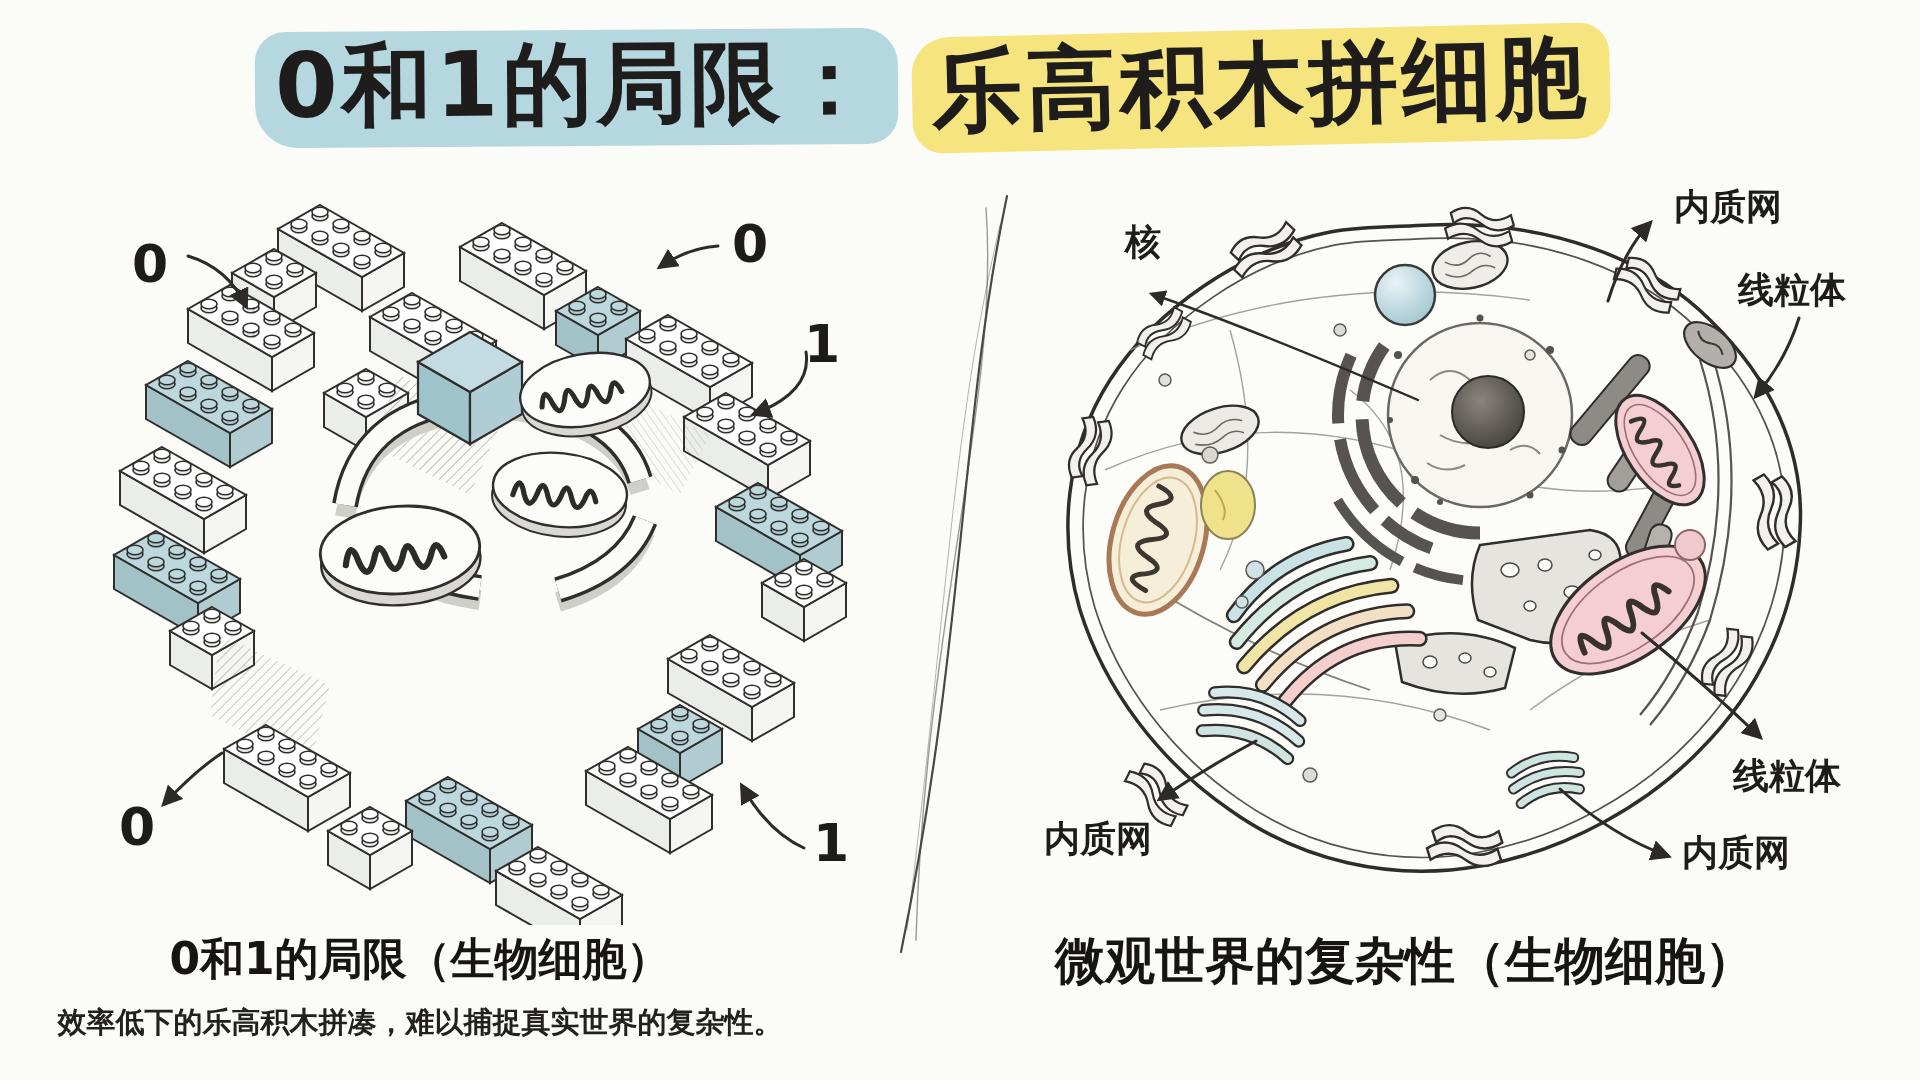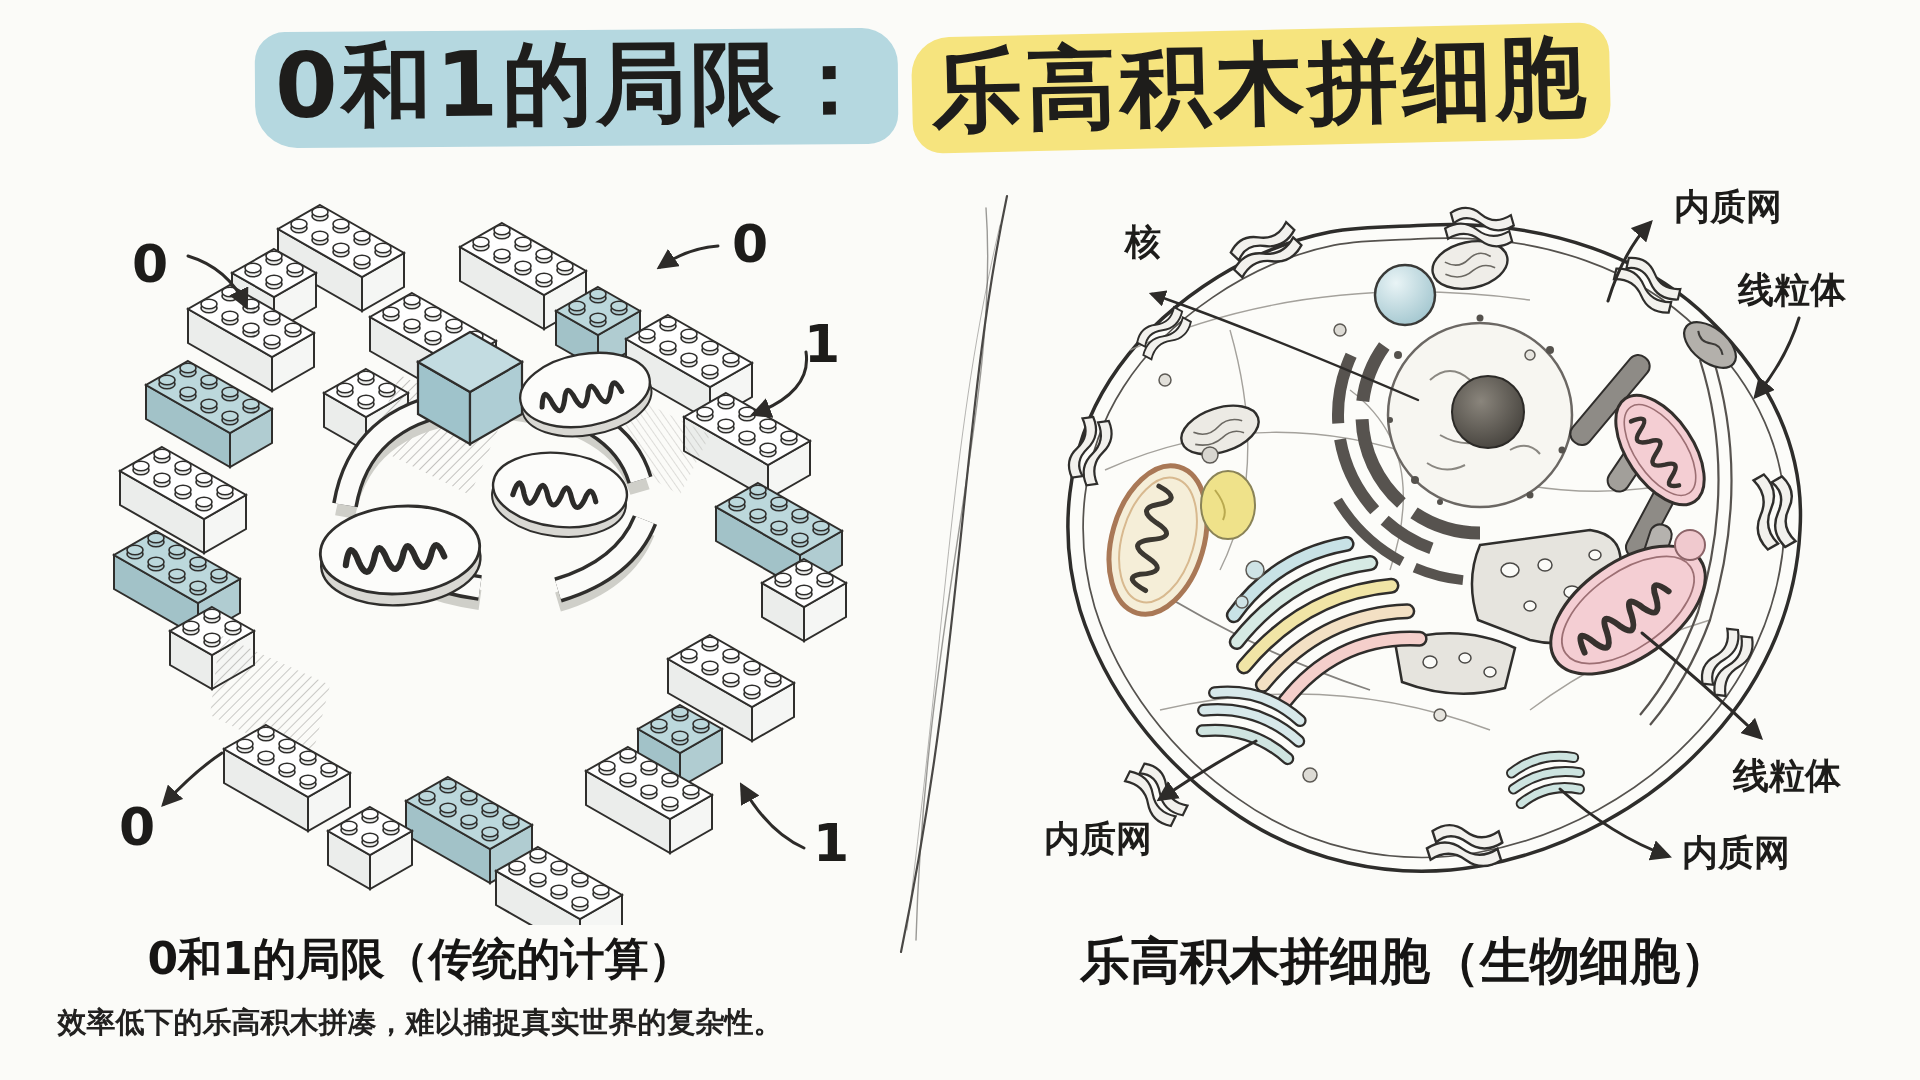--- a/index.html
+++ b/index.html
@@ -399,20 +399,20 @@
   <div class="lab lab-digit" style="left:831px;top:843px">1</div>
 
   <div class="lab lab-cn" style="left:1143px;top:242px">核</div>
   <div class="lab lab-cn" style="left:1728px;top:207px">内质网</div>
   <div class="lab lab-cn" style="left:1792px;top:290px">线粒体</div>
   <div class="lab lab-cn" style="left:1787px;top:776px">线粒体</div>
   <div class="lab lab-cn" style="left:1736px;top:853px">内质网</div>
   <div class="lab lab-cn" style="left:1098px;top:839px">内质网</div>
 
   <div id="caption-left" class="caption" style="left:420px;top:930px">
-    <div class="cap-title">0和1的局限（传统的计算）</div>
+    <div class="cap-title">0和1的局限（生物细胞）</div>
     <div class="cap-sub">效率低下的乐高积木拼凑，难以捕捉真实世界的复杂性。</div>
   </div>
   <div id="caption-right" class="caption" style="left:1405px;top:928px">
-    <div class="cap-title">乐高积木拼细胞（生物细胞）</div>
+    <div class="cap-title">微观世界的复杂性（生物细胞）</div>
   </div>
 
 </div>
 
 </body></html>

